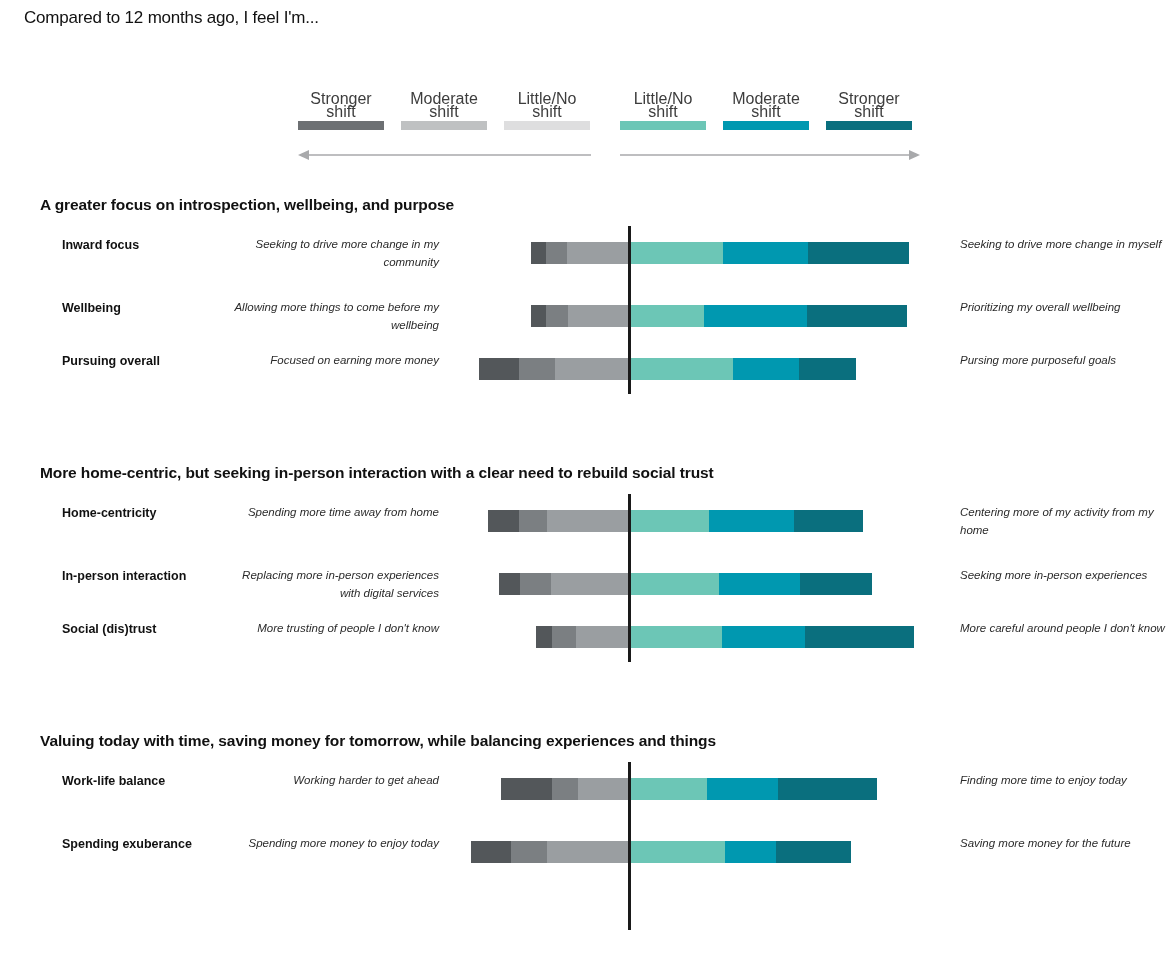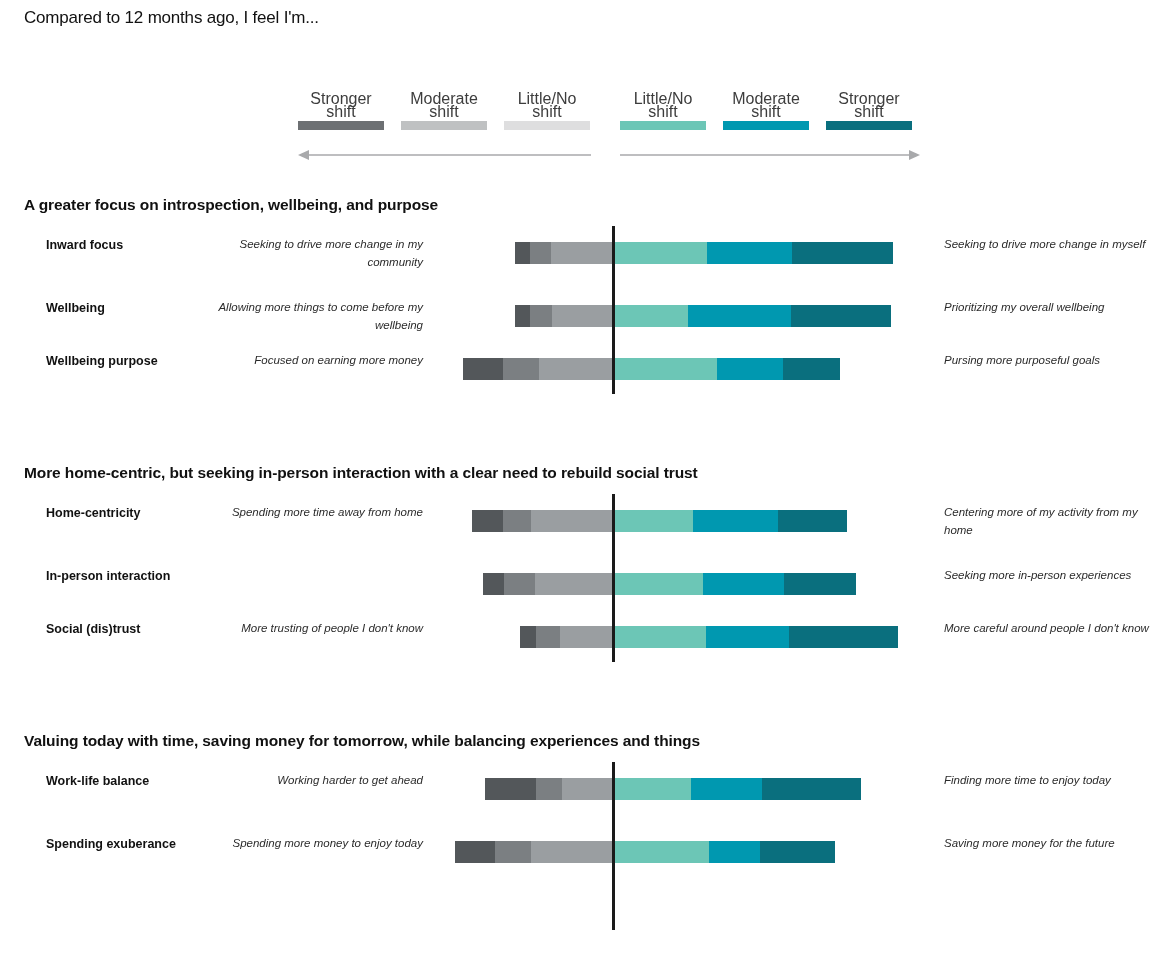--- a/index.html
+++ b/index.html
@@ -52,21 +52,21 @@
     position: absolute;
     top: 55px;
     height: 12px;
   }
   .legend-arrow-left { left: 0px; width: 293px; }
   .legend-arrow-right { left: 322px; width: 300px; }
 
   
   .section {
     position: absolute;
-    left: 0; width: 992px;
+    left: 16px; width: 992px;
   }
   .section-heading {
     position: absolute;
     left: 24px;
     font-size: 15.5px;
     font-weight: bold;
     color: #111111;
     letter-spacing: -0.1px;
     white-space: nowrap;
   }
@@ -190,21 +190,21 @@
         <div class="bar-track">
           <div class="seg" style="width: 60.8px; left: 552.2px; top: 6px; background: rgb(154, 158, 161);"></div>
           <div class="seg" style="width: 22.4px; left: 529.8px; top: 6px; background: rgb(123, 127, 130);"></div>
           <div class="seg" style="width: 14.4px; left: 515.4px; top: 6px; background: rgb(83, 87, 90);"></div>
           <div class="seg" style="width: 75.2px; left: 613px; top: 6px; background: rgb(108, 198, 182);"></div>
           <div class="seg" style="width: 102.4px; left: 688.2px; top: 6px; background: rgb(0, 152, 176);"></div>
           <div class="seg" style="width: 100.8px; left: 790.6px; top: 6px; background: rgb(10, 111, 126);"></div>
         </div>
       </div>
       <div class="row" style="top: 156px;">
-        <div class="row-name">Wellbeing purpose</div>
+        <div class="row-name">Pursuing overall</div>
         <div class="row-left-text">Focused on earning more money</div>
         <div class="row-right-text">Pursing more purposeful goals</div>
         <div class="bar-track">
           <div class="seg" style="width: 73.6px; left: 539.4px; top: 6px; background: rgb(154, 158, 161);"></div>
           <div class="seg" style="width: 36.8px; left: 502.6px; top: 6px; background: rgb(123, 127, 130);"></div>
           <div class="seg" style="width: 40px; left: 462.6px; top: 6px; background: rgb(83, 87, 90);"></div>
           <div class="seg" style="width: 104px; left: 613px; top: 6px; background: rgb(108, 198, 182);"></div>
           <div class="seg" style="width: 65.6px; left: 717px; top: 6px; background: rgb(0, 152, 176);"></div>
           <div class="seg" style="width: 57.6px; left: 782.6px; top: 6px; background: rgb(10, 111, 126);"></div>
         </div>
@@ -221,20 +221,21 @@
           <div class="seg" style="width: 81.6px; left: 531.4px; top: 6px; background: rgb(154, 158, 161);"></div>
           <div class="seg" style="width: 28.8px; left: 502.6px; top: 6px; background: rgb(123, 127, 130);"></div>
           <div class="seg" style="width: 30.4px; left: 472.2px; top: 6px; background: rgb(83, 87, 90);"></div>
           <div class="seg" style="width: 80px; left: 613px; top: 6px; background: rgb(108, 198, 182);"></div>
           <div class="seg" style="width: 84.8px; left: 693px; top: 6px; background: rgb(0, 152, 176);"></div>
           <div class="seg" style="width: 68.8px; left: 777.8px; top: 6px; background: rgb(10, 111, 126);"></div>
         </div>
       </div>
       <div class="row" style="top: 103px;">
         <div class="row-name">In-person interaction</div>
+        <div class="row-left-text">Replacing more in-person experiences with digital services</div>
         <div class="row-right-text">Seeking more in-person experiences</div>
         <div class="bar-track">
           <div class="seg" style="width: 78.4px; left: 534.6px; top: 6px; background: rgb(154, 158, 161);"></div>
           <div class="seg" style="width: 30.4px; left: 504.2px; top: 6px; background: rgb(123, 127, 130);"></div>
           <div class="seg" style="width: 20.8px; left: 483.4px; top: 6px; background: rgb(83, 87, 90);"></div>
           <div class="seg" style="width: 89.6px; left: 613px; top: 6px; background: rgb(108, 198, 182);"></div>
           <div class="seg" style="width: 81.6px; left: 702.6px; top: 6px; background: rgb(0, 152, 176);"></div>
           <div class="seg" style="width: 72px; left: 784.2px; top: 6px; background: rgb(10, 111, 126);"></div>
         </div>
       </div>

